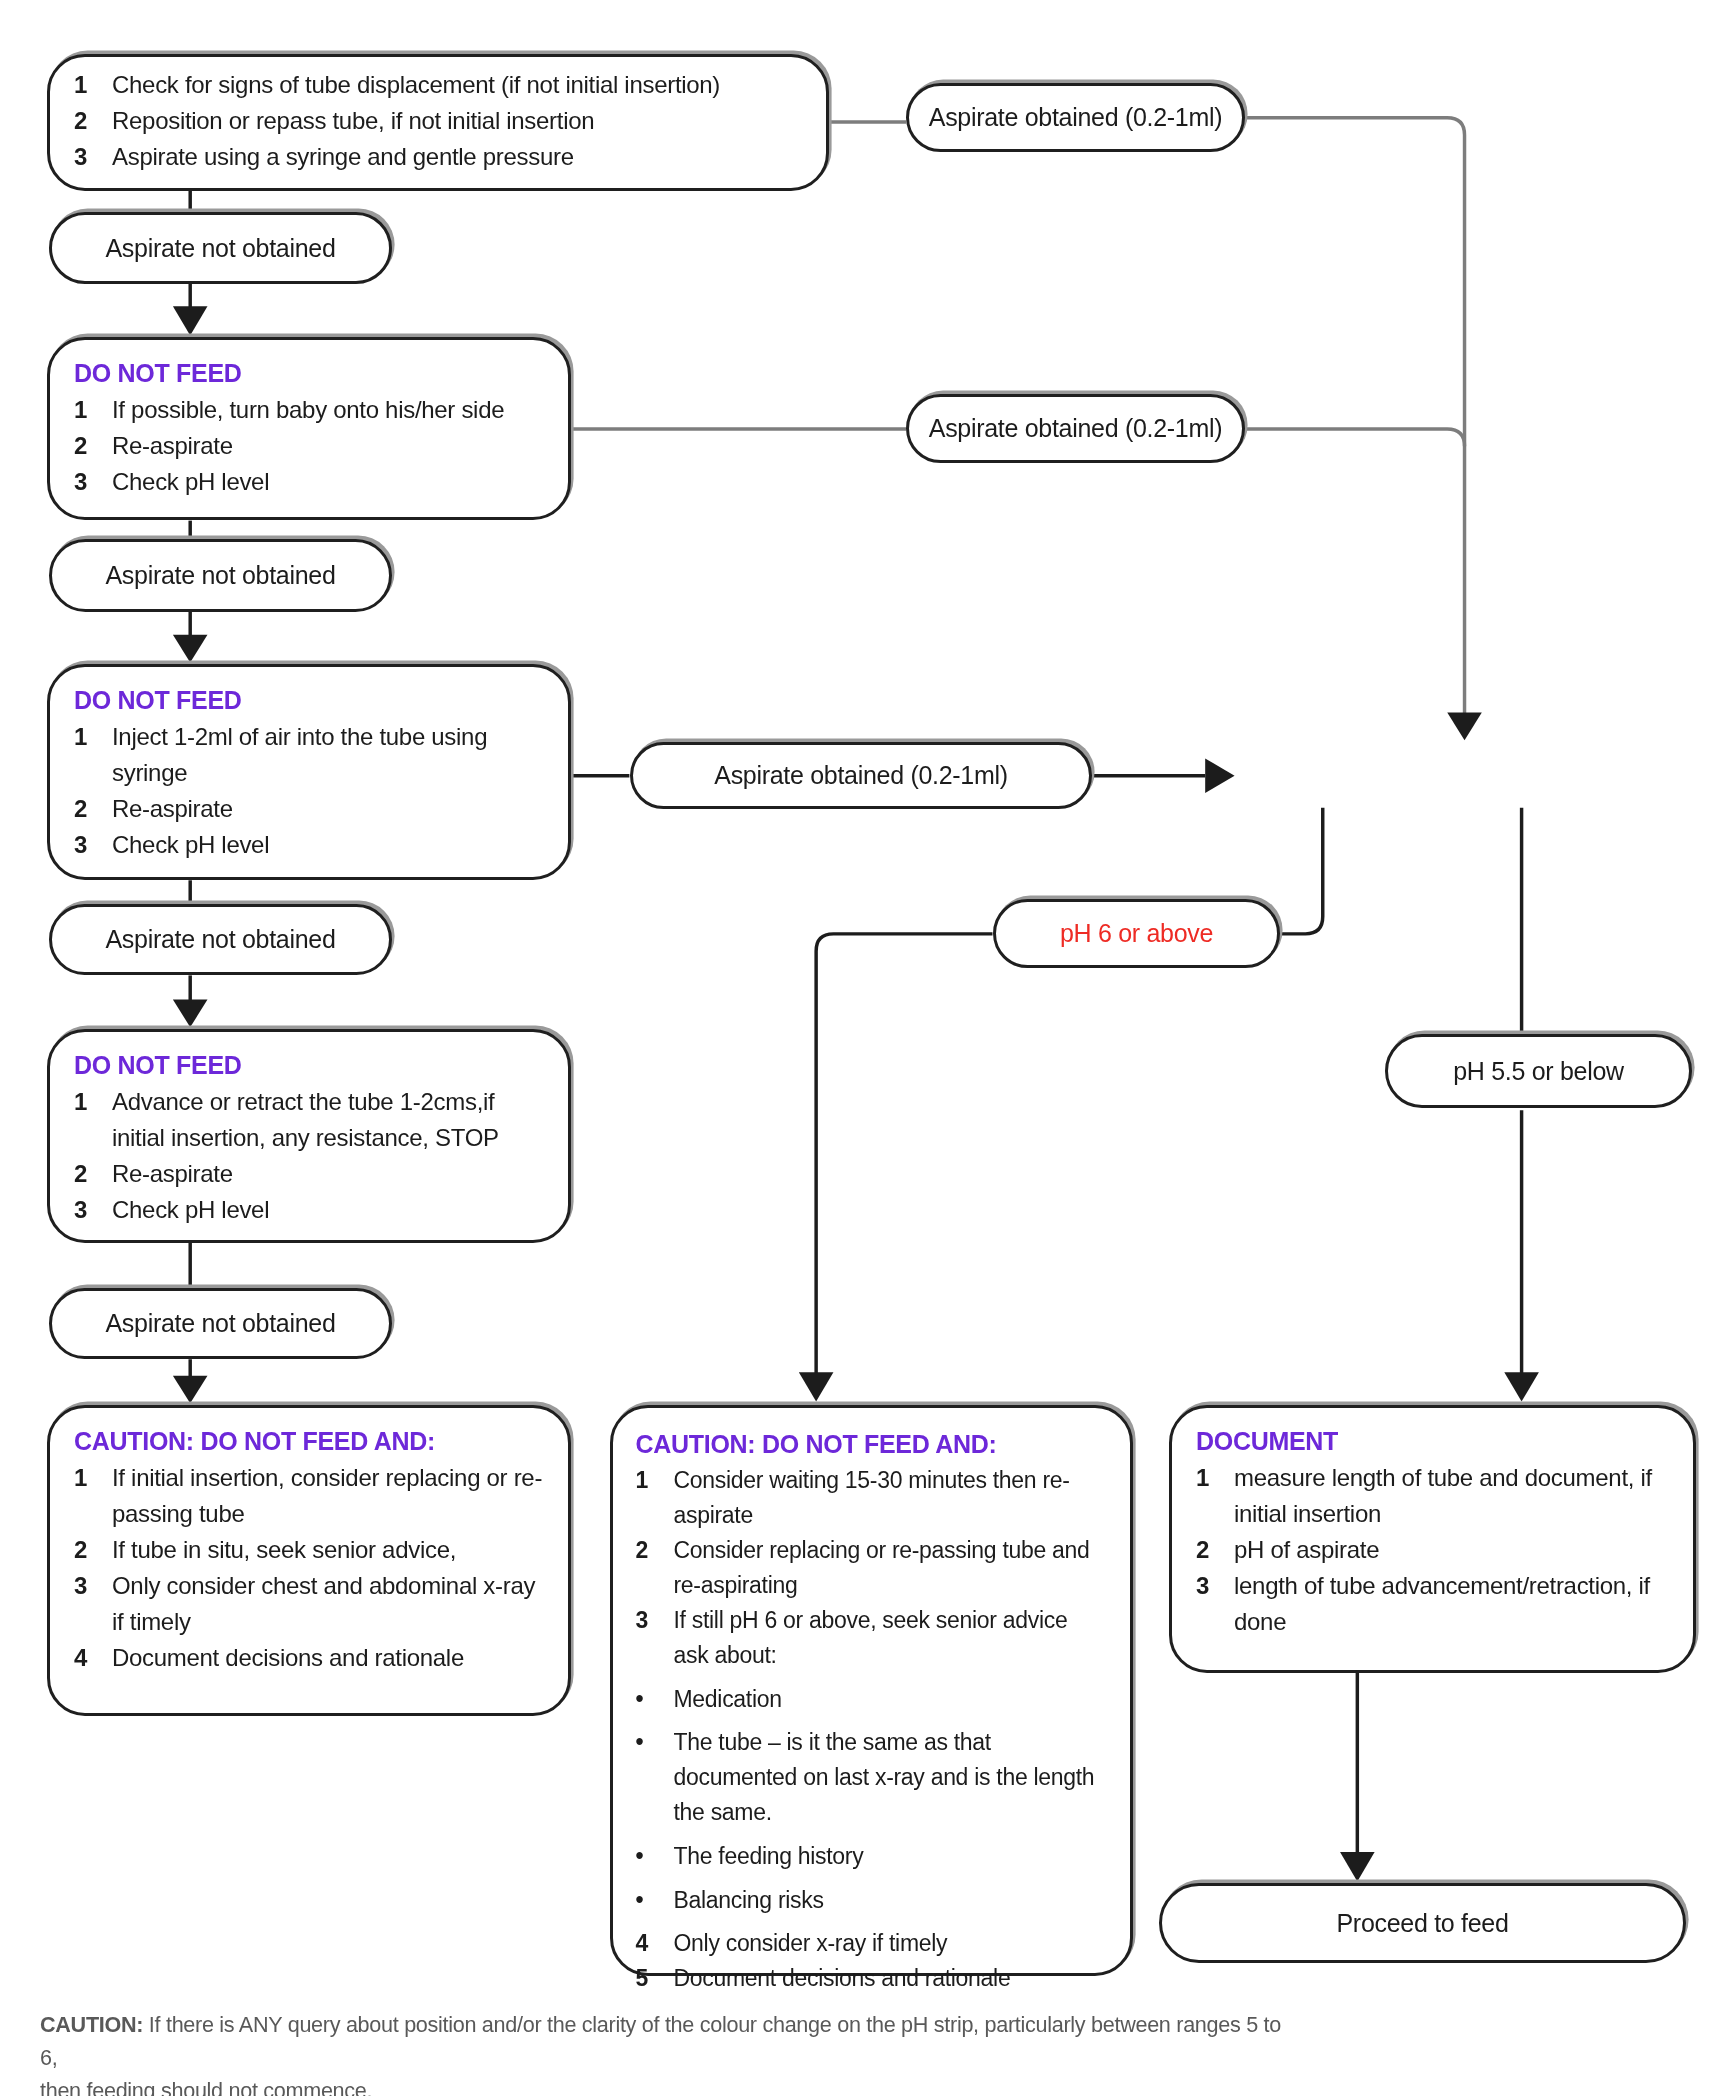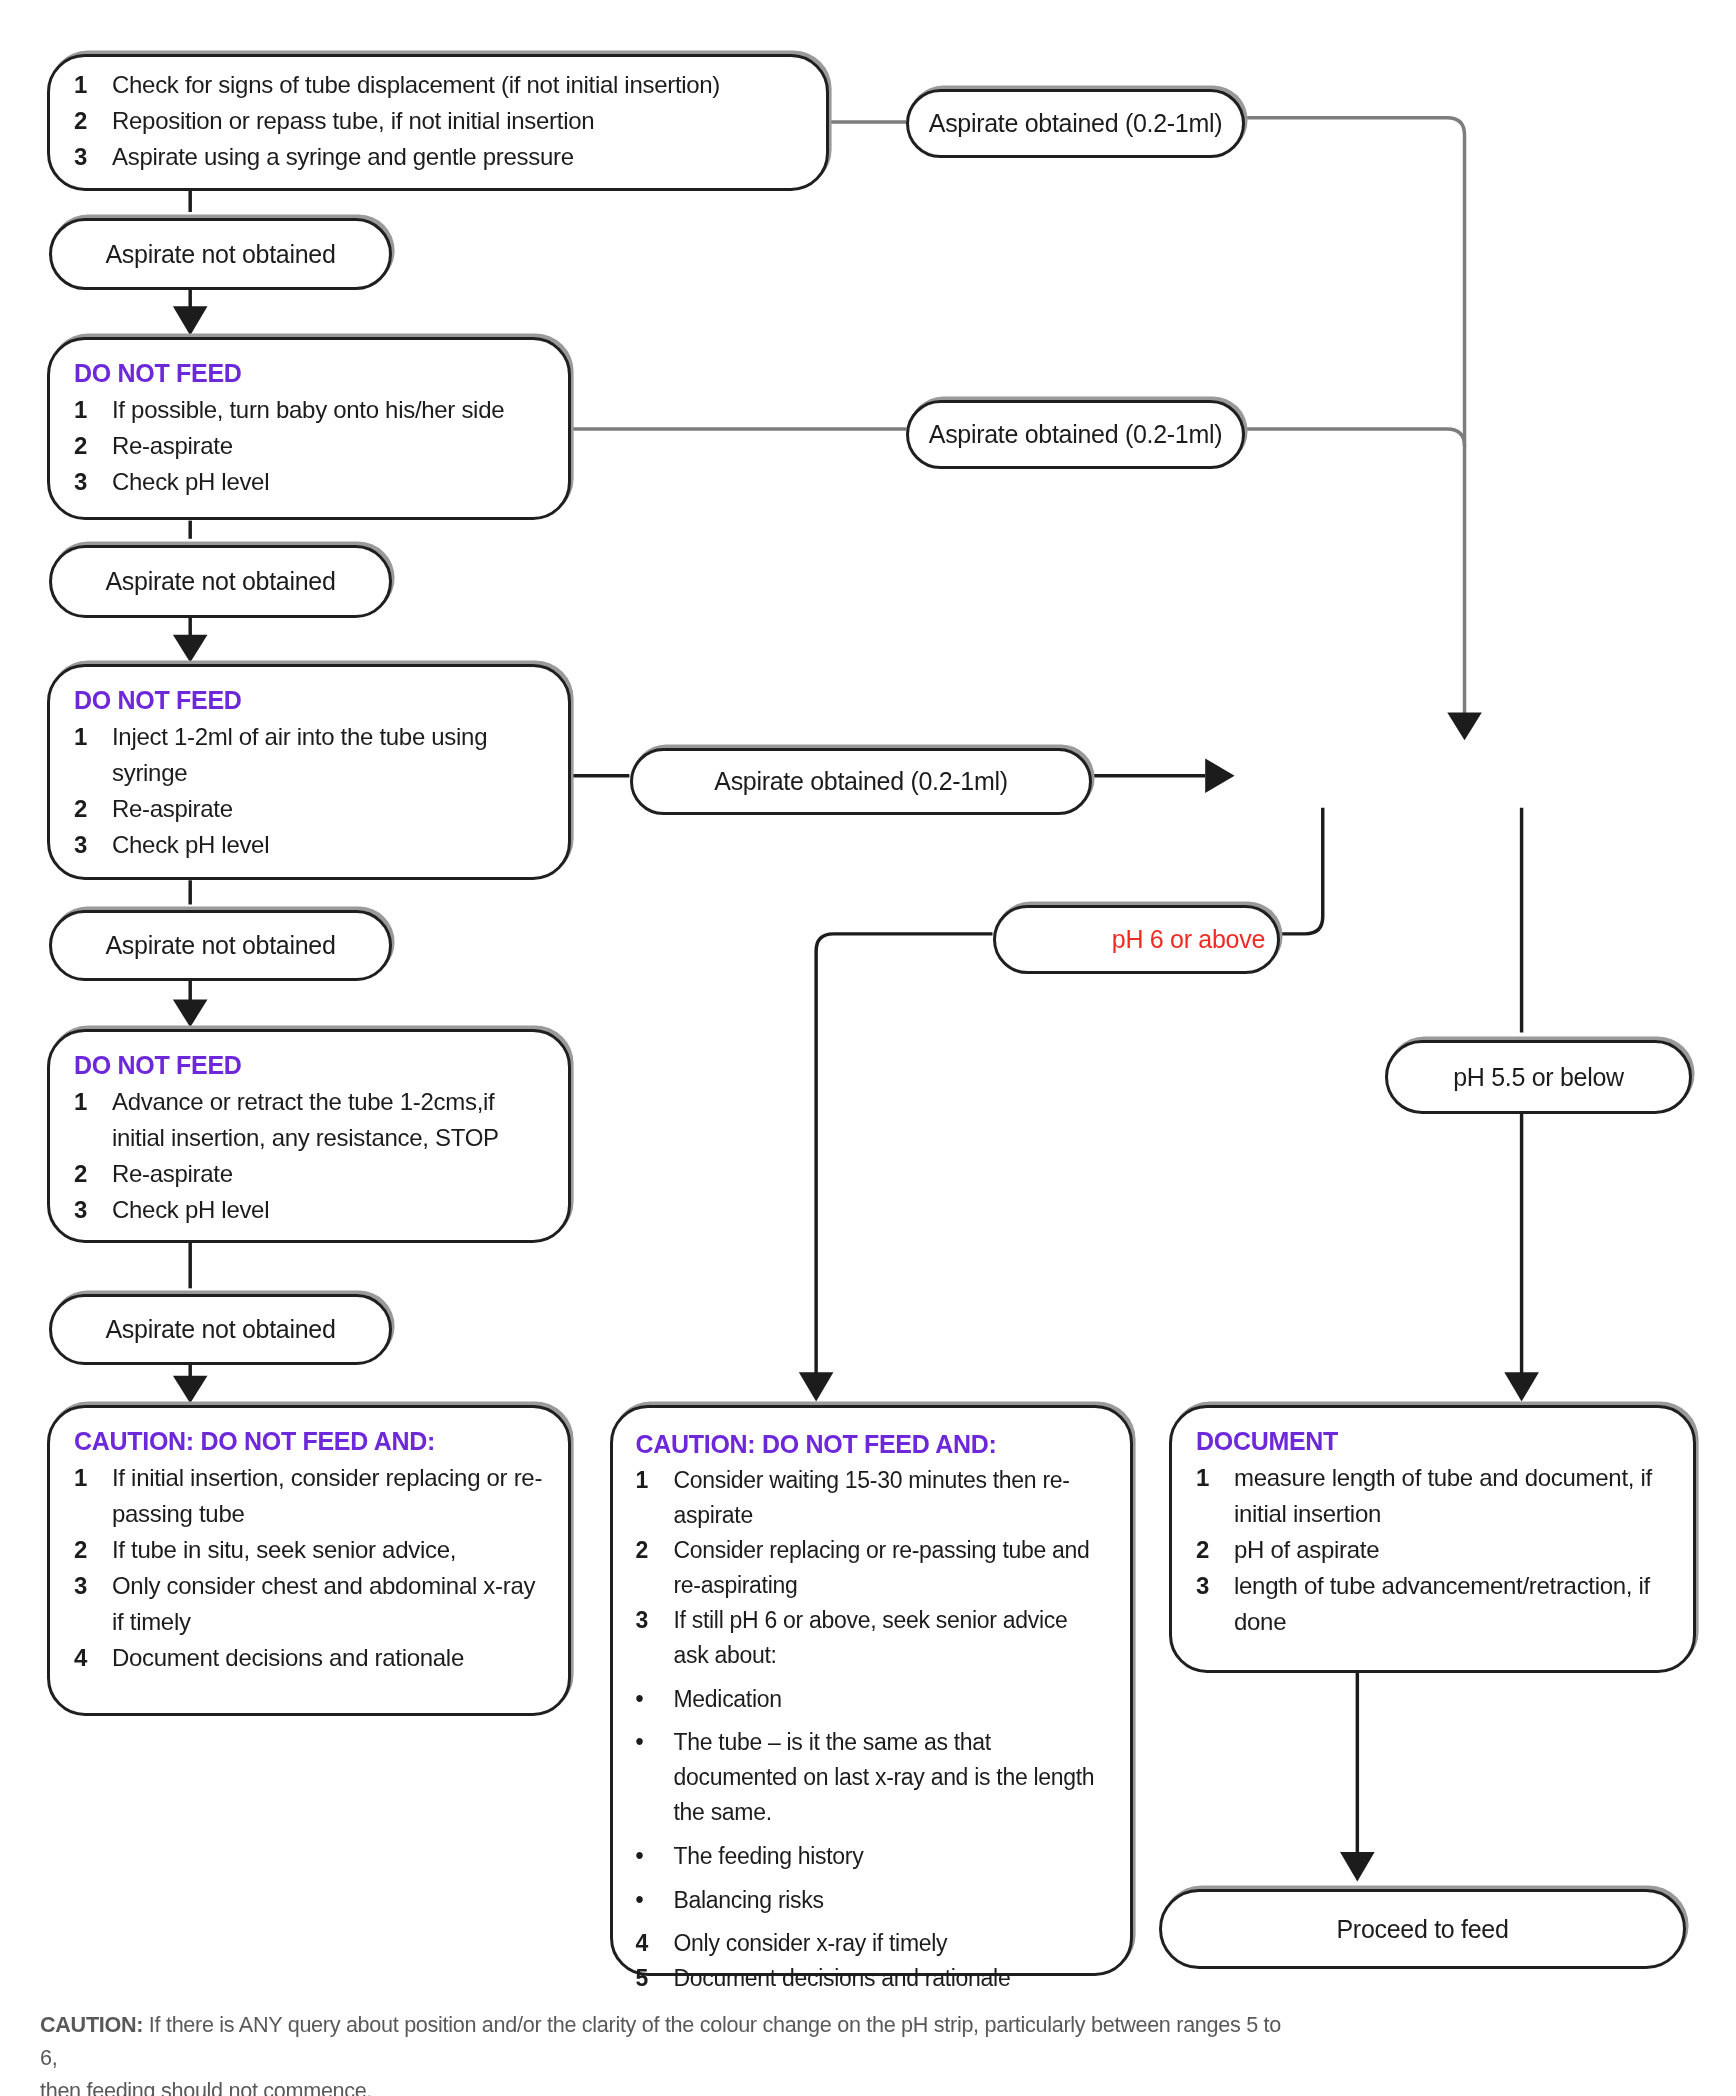--- a/index.html
+++ b/index.html
@@ -13,30 +13,30 @@
   .wire-gray{stroke:#7d7d7d;stroke-width:4;fill:none;}
   .wire-black{stroke:#1c1c1c;stroke-width:4;fill:none;}
   .ah{fill:#1c1c1c;stroke:none;}
   .node{
     position:absolute;background:#ffffff;border:3.5px solid #1f1f1f;
     box-sizing:border-box;box-shadow:2.6px -3.5px 0 0 #9a9a9a;
   }
   .box{border-radius:38px;padding:14px 24px;}
   .pill{
     border-radius:864px;display:flex;align-items:center;justify-content:center;
-    font-size:25px;text-align:center;padding:16px 12px;margin-top:6px;
+    font-size:25px;text-align:center;padding:16px 12px;
   }
   .title{font-weight:bold;font-size:25px;line-height:38px;color:#6d28d9;}
   .item{display:flex;font-size:24px;line-height:36px;}
   .item .n{flex:none;width:38px;font-weight:bold;}
   .item .t{flex:1;}
   .mid .item{font-size:23px;line-height:35px;}
   .mid .item.bullet{margin-top:8.6px;}
   .mid .item .n{font-weight:bold;}
-  .red-text{color:#ee2b24;justify-content:flex-end;}
+  .red-text{color:#ee2b24;}
   .note{
     position:absolute;left:40px;top:2008px;width:1262px;
     font-size:21.6px;line-height:33px;color:#595959;
   }
   .note b{font-weight:bold;}
 </style>
 </head>
 <body>
 
 <div class="stage">

